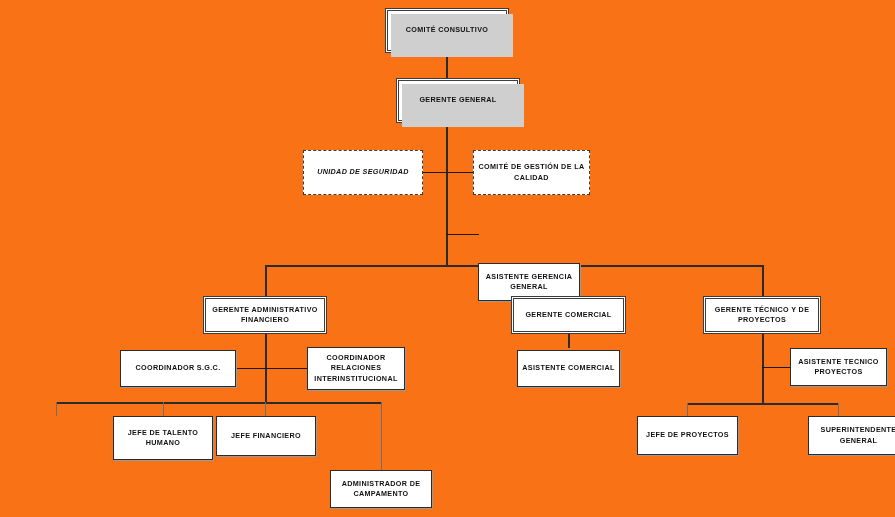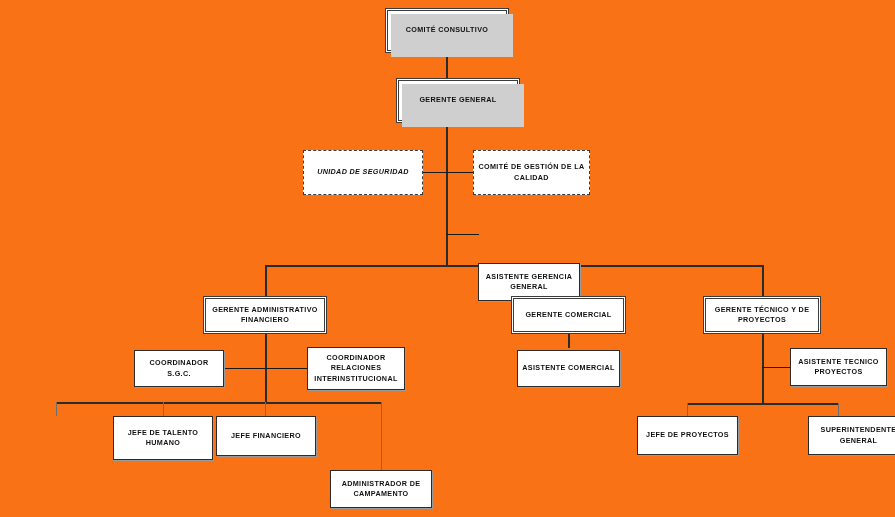--- a/index.html
+++ b/index.html
@@ -149,21 +149,21 @@
 
   <div class="node framed" style="left:511px; top:296px; width:115px; height:38px;">
     <span class="lbl">GERENTE COMERCIAL</span>
   </div>
 
   <div class="node framed" style="left:703px; top:296px; width:118px; height:38px;">
     <span class="lbl">GERENTE TÉCNICO Y DE
 PROYECTOS</span>
   </div>
 
-  <div class="node plain" style="left:120px; top:350px; width:90px; height:37px;margin-left:14px;">
+  <div class="node plain" style="left:120px; top:350px; width:116px; height:37px;">
     <span class="lbl">COORDINADOR S.G.C.</span>
   </div>
 
   <div class="node plain" style="left:307px; top:347px; width:98px; height:43px;">
     <span class="lbl">COORDINADOR
 RELACIONES
 INTERINSTITUCIONAL</span>
   </div>
 
   <div class="node plain" style="left:517px; top:350px; width:103px; height:37px;">

